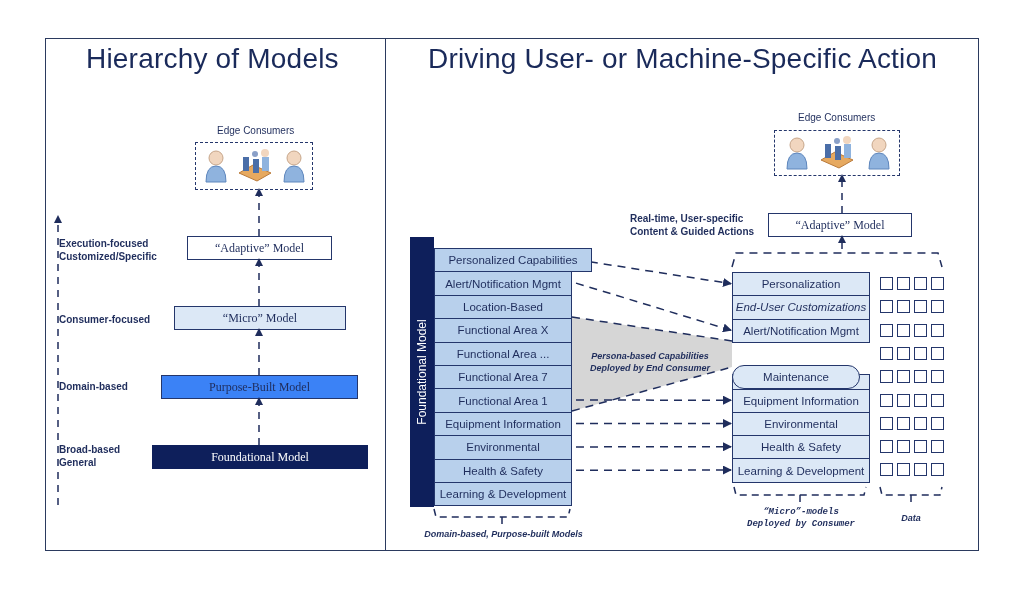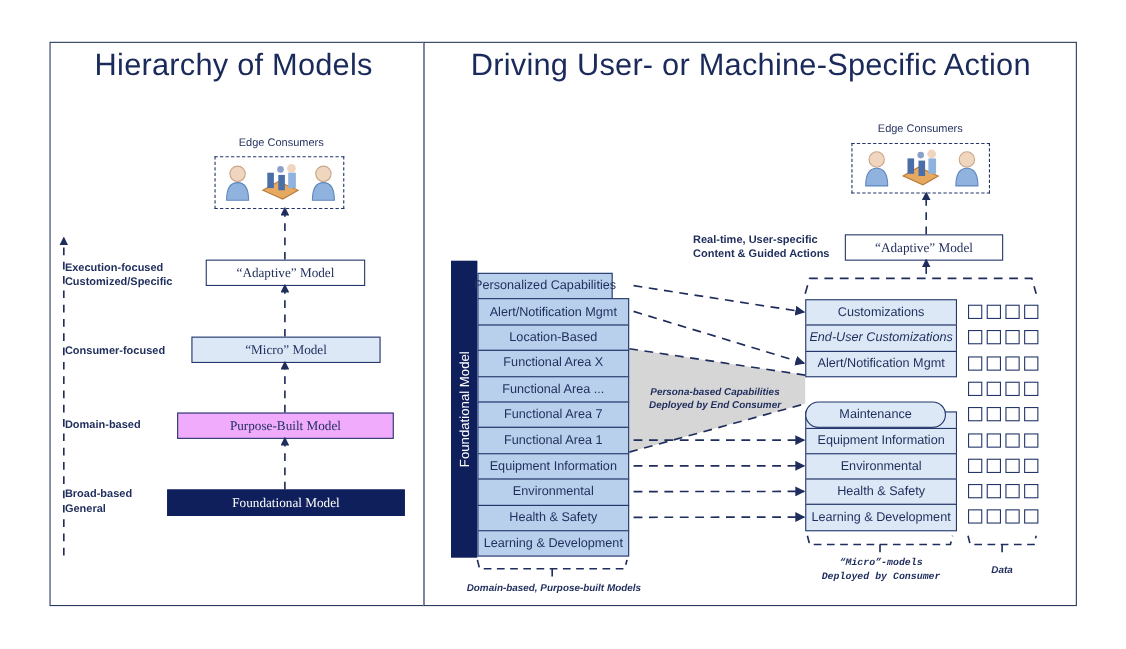--- a/index.html
+++ b/index.html
@@ -57,21 +57,21 @@
   <div class="lbl" style="left:13px; top:198px;">
     <div>Execution-focused</div>
       <div>Customized/Specific</div>
   </div>
   <div class="box" style="left:141px; top:197px; width:145px; height:24px; background:#fff;">“Adaptive” Model</div>
 
   <div class="lbl" style="left:13px; top:274px;">Consumer-focused</div>
   <div class="box" style="left:128px; top:267px; width:172px; height:24px; background:#dce8f6;">“Micro” Model</div>
 
   <div class="lbl" style="left:13px; top:341px;">Domain-based</div>
-  <div class="box" style="left:115px; top:336px; width:197px; height:24px; background:#f0abfc;">Purpose-Built Model</div>
+  <div class="box" style="left:115px; top:336px; width:197px; height:24px; background:#3b82f6;">Purpose-Built Model</div>
 
   <div class="lbl" style="left:13px; top:404px;">
     <div>Broad-based</div>
       <div>General</div>
   </div>
   <div class="box" style="left:106px; top:406px; width:216px; height:24px; background:#0e1f5b; color:#fff; border-color:#0e1f5b;">Foundational Model</div>
 
   <svg class="overlay" width="341" height="513">
     <defs>
       <marker id="ah" markerWidth="8" markerHeight="8" refX="4" refY="4" orient="auto" markerUnits="userSpaceOnUse">
@@ -150,41 +150,41 @@
     <path d="M346 228 L350 214 L552 214 L556 228" stroke="#1f2d5c" stroke-width="1.5" stroke-dasharray="8 6" fill="none"></path>
     <path d="M48 470 L50 478 L182 478 L184 470 M116 478 L116 486" stroke="#1f2d5c" stroke-width="1.5" stroke-dasharray="7 5" fill="none"></path>
     <path d="M348 448 L350 456 L478 456 L480 448 M414 456 L414 466" stroke="#1f2d5c" stroke-width="1.5" stroke-dasharray="7 5" fill="none"></path>
     <path d="M494 448 L496 456 L554 456 L556 448 M525 456 L525 466" stroke="#1f2d5c" stroke-width="1.5" stroke-dasharray="7 5" fill="none"></path>
   </svg>
 
   <div class="abs" style="left:24px; top:198px; width:24px; height:270px; background:#0e1f5b;">
     <div class="abs" style="left:12px; top:135px; transform:translate(-50%,-50%) rotate(-90deg); color:#fff; font-size:12px; white-space:nowrap;">Foundational Model</div>
   </div>
   <div id="domain-stack">
-      <div class="stack-row" style="left: 48px; top: 209px; width: 123px; height: 24.4px;">Personalized Capabilities</div>
+      <div class="stack-row" style="left: 48px; top: 209px; width: 158px; height: 24.4px;">Personalized Capabilities</div>
       <div class="stack-row" style="left: 48px; top: 232.4px; width: 138px; height: 24.4px;">Alert/Notification Mgmt</div>
       <div class="stack-row" style="left: 48px; top: 255.8px; width: 138px; height: 24.4px;">Location-Based</div>
       <div class="stack-row" style="left: 48px; top: 279.2px; width: 138px; height: 24.4px;">Functional Area X</div>
       <div class="stack-row" style="left: 48px; top: 302.6px; width: 138px; height: 24.4px;">Functional Area ...</div>
       <div class="stack-row" style="left: 48px; top: 326px; width: 138px; height: 24.4px;">Functional Area 7</div>
       <div class="stack-row" style="left: 48px; top: 349.4px; width: 138px; height: 24.4px;">Functional Area 1</div>
       <div class="stack-row" style="left: 48px; top: 372.8px; width: 138px; height: 24.4px;">Equipment Information</div>
       <div class="stack-row" style="left: 48px; top: 396.2px; width: 138px; height: 24.4px;">Environmental</div>
       <div class="stack-row" style="left: 48px; top: 419.6px; width: 138px; height: 24.4px;">Health &amp; Safety</div>
       <div class="stack-row" style="left: 48px; top: 443px; width: 138px; height: 24.4px;">Learning &amp; Development</div>
     </div>
 
   <div class="abs ital" style="left:30px; top:489px; width:175px;">Domain-based, Purpose-built Models</div>
   <div class="abs ital" style="left:184px; top:311px; width:160px;">
     <div>Persona-based Capabilities</div>
       <div>Deployed by End Consumer</div>
   </div>
 
   <div id="micro-stack">
-      <div class="micro-row" style="left: 346px; top: 233px; width: 138px; height: 24.3px;">Customizations</div>
+      <div class="micro-row" style="left: 346px; top: 233px; width: 138px; height: 24.3px;">Personalization</div>
       <div class="micro-row" style="left: 346px; top: 256.3px; width: 138px; height: 24.3px; font-style: italic;">End-User Customizations</div>
       <div class="micro-row" style="left: 346px; top: 279.6px; width: 138px; height: 24.3px;">Alert/Notification Mgmt</div>
       <div class="micro-row" style="left: 346px; top: 302.9px; width: 138px; height: 24.3px; margin-top: 32px;">Quality Assurance</div>
       <div class="micro-row" style="left: 346px; top: 326.2px; width: 128px; height: 24.3px; border-radius: 12px;">Maintenance</div>
       <div class="micro-row" style="left: 346px; top: 349.5px; width: 138px; height: 24.3px;">Equipment Information</div>
       <div class="micro-row" style="left: 346px; top: 372.8px; width: 138px; height: 24.3px;">Environmental</div>
       <div class="micro-row" style="left: 346px; top: 396.1px; width: 138px; height: 24.3px;">Health &amp; Safety</div>
       <div class="micro-row" style="left: 346px; top: 419.4px; width: 138px; height: 24.3px;">Learning &amp; Development</div>
     </div>
   <div id="data-grid">

